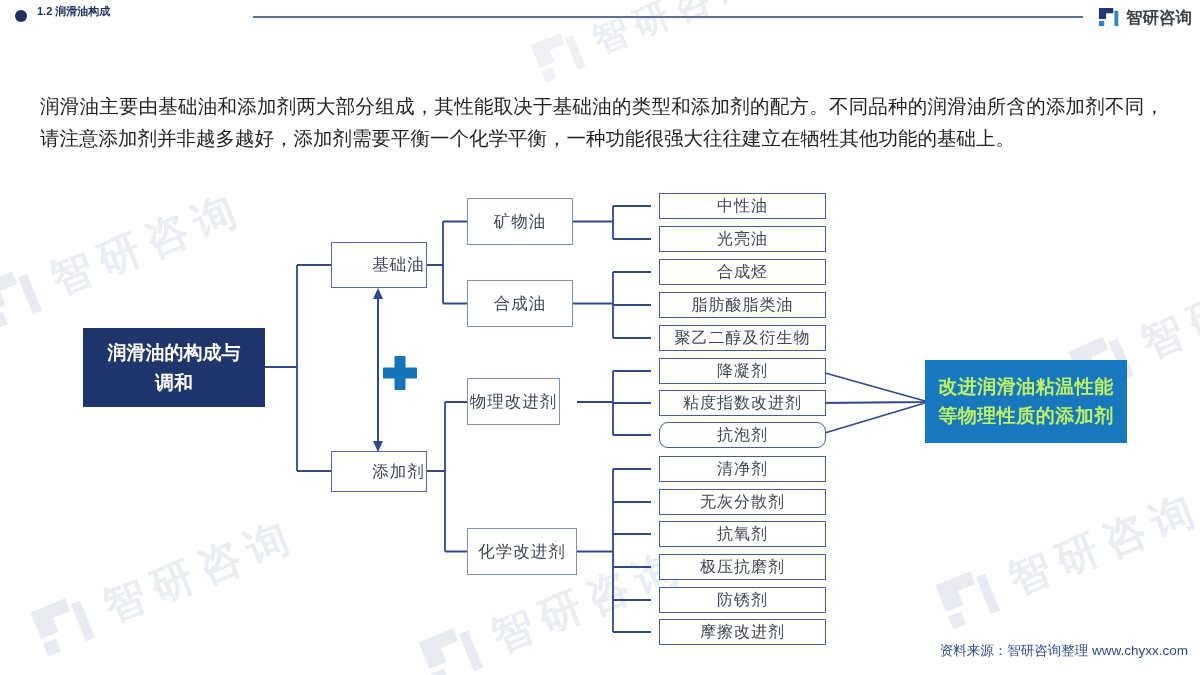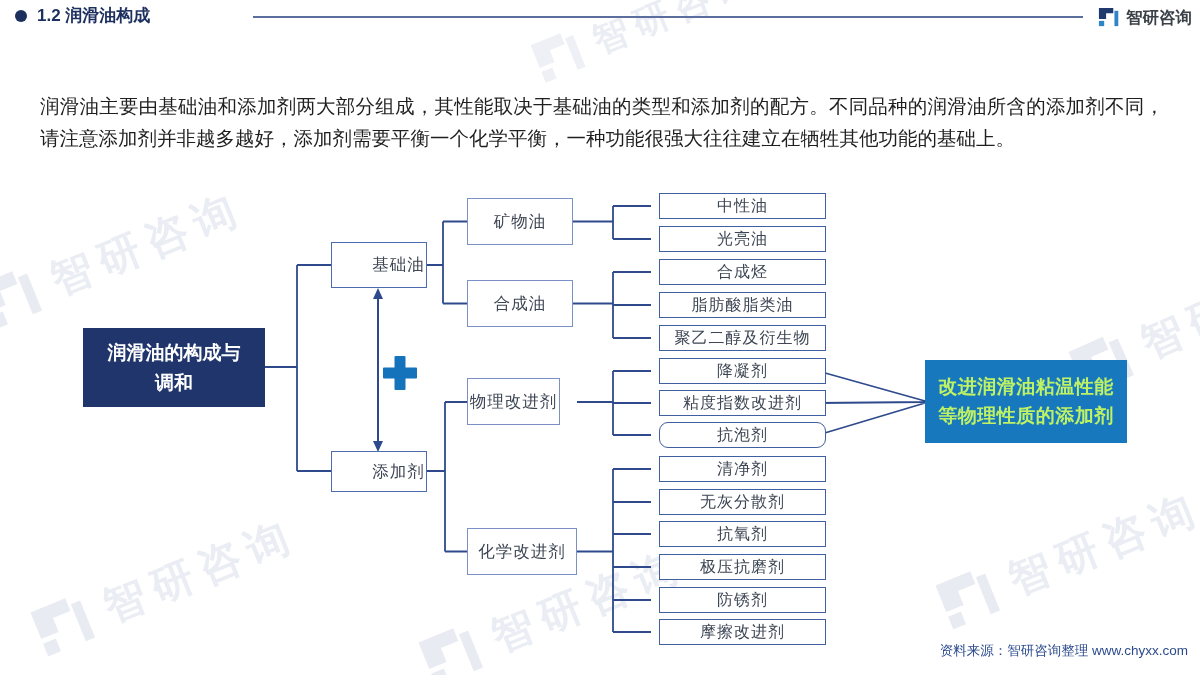--- a/index.html
+++ b/index.html
@@ -12,21 +12,21 @@
 
   
   .wm{position:absolute;display:flex;align-items:center;gap:16px;
       color:#eaedf3;font-weight:bold;font-size:42px;letter-spacing:9px;
       white-space:nowrap;z-index:0;}
   .wm svg{flex:0 0 auto;}
 
   
   .hdr-bullet{position:absolute;left:15px;top:10px;width:12px;height:12px;border-radius:50%;
       background:#1c2f5e;z-index:3;}
-  .hdr-title{position:absolute;left:37px;top:4px;font-size:17px;font-weight:bold;
+  .hdr-title{position:absolute;left:37px;top:4px;font-size:11px;font-weight:bold;
       color:#1c2f5e;z-index:3;white-space:nowrap;}
   .hdr-line{position:absolute;left:253px;top:16px;width:830px;height:2px;background:#5c6e9d;z-index:3;}
   .brand{position:absolute;left:1097px;top:6px;display:flex;align-items:center;gap:6px;z-index:3;}
   .brand-name{font-size:16.5px;font-weight:bold;color:#3b4148;white-space:nowrap;}
 
   
   .banner{position:absolute;left:8px;top:39px;width:1184px;height:38px;background:#1f3062;
       display:flex;align-items:center;z-index:2;}
   .banner-diamond{position:relative;width:44px;height:26px;margin-left:14px;flex:0 0 auto;}
   .banner-diamond .d1{position:absolute;left:4px;top:6px;width:14px;height:14px;background:#ffffff;

